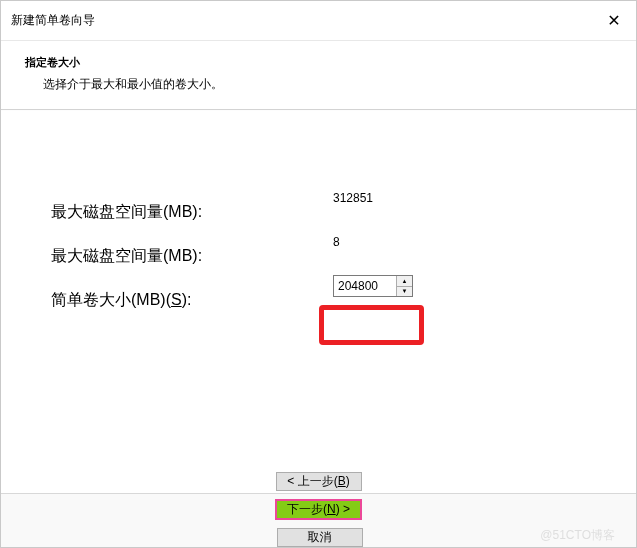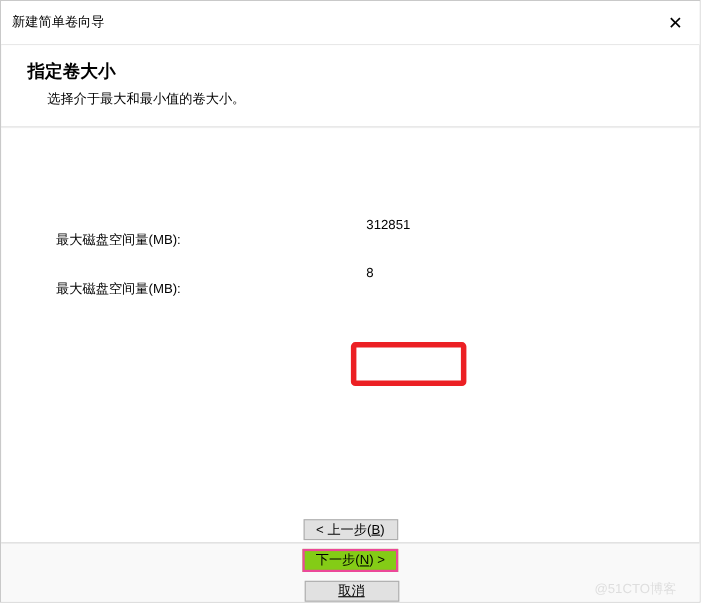--- a/index.html
+++ b/index.html
@@ -45,21 +45,21 @@
     border: none;
     cursor: pointer;
   }
 
   .header-zone {
     padding: 14px 18px 16px 24px;
     border-bottom: 1px solid #d3d3d3;
   }
   .header-title {
     font-weight: bold;
-    font-size: 16px;
+    font-size: 11px;
     margin-bottom: 6px;
   }
   .header-subtitle {
     font-size: 12px;
     padding-left: 18px;
   }
 
   .content-area {
     flex: 1;
     border-top: 1px solid #fdfdfd;
@@ -68,21 +68,21 @@
   }
 
   .row {
     display: flex;
     align-items: center;
     margin-bottom: 22px;
     height: 22px;
   }
   .row-label {
     width: 282px;
-    font-size: 12px;
+    font-size: 16px;
     margin-top: 29px;
   }
   .row-value {
     font-size: 12px;
   }
 
   .spinner-highlight {
     position: absolute;
     left: 318px;
     top: 194px;
@@ -148,21 +148,21 @@
     background: #e1e1e1;
     font-size: 12px;
     font-family: inherit;
     cursor: pointer;
     padding: 0 10px;
   }
   .btn.default {
     border: 2px solid #ec4899;
     background: #84cc16;
   }
-  .cancel-gap { margin-left: 2px; text-decoration: underline; }
+  .cancel-gap { margin-left: 2px; }
 
   u.hotkey { text-decoration: underline; }
 
   .watermark {
     position: absolute;
     right: 22px;
     bottom: 4px;
     font-size: 12px;
     color: #c9c9c9;
     opacity: .55;
@@ -191,20 +191,38 @@
     <div class="row">
       <div class="row-label">最大磁盘空间量(MB):</div>
       <div class="row-value">312851</div>
     </div>
 
     <div class="row">
       <div class="row-label">最大磁盘空间量(MB):</div>
       <div class="row-value">8</div>
     </div>
 
+    <div class="row">
+      <div class="row-label">
+        <span>简单卷大小(MB)(</span><u class="hotkey">S</u><span>):</span>
+      </div>
+      <div class="row-value">
+        <div class="spinner-wrap">
+          <input class="spinner-input" type="text" value="204800" style="">
+          <div class="spinner-buttons">
+            <div class="spin-btn">
+              <span>▲</span>
+            </div>
+            <div class="spin-btn">
+              <span>▼</span>
+            </div>
+          </div>
+        </div>
+      </div>
+    </div>
 
     <div class="spinner-highlight"></div>
   </div>
 
   <div class="footer">
     <button class="btn">
       <span>&lt; 上一步(</span><u class="hotkey">B</u><span>)</span>
     </button>
     <button class="btn default">
       <span>下一步(</span><u class="hotkey">N</u><span>) &gt;</span>

